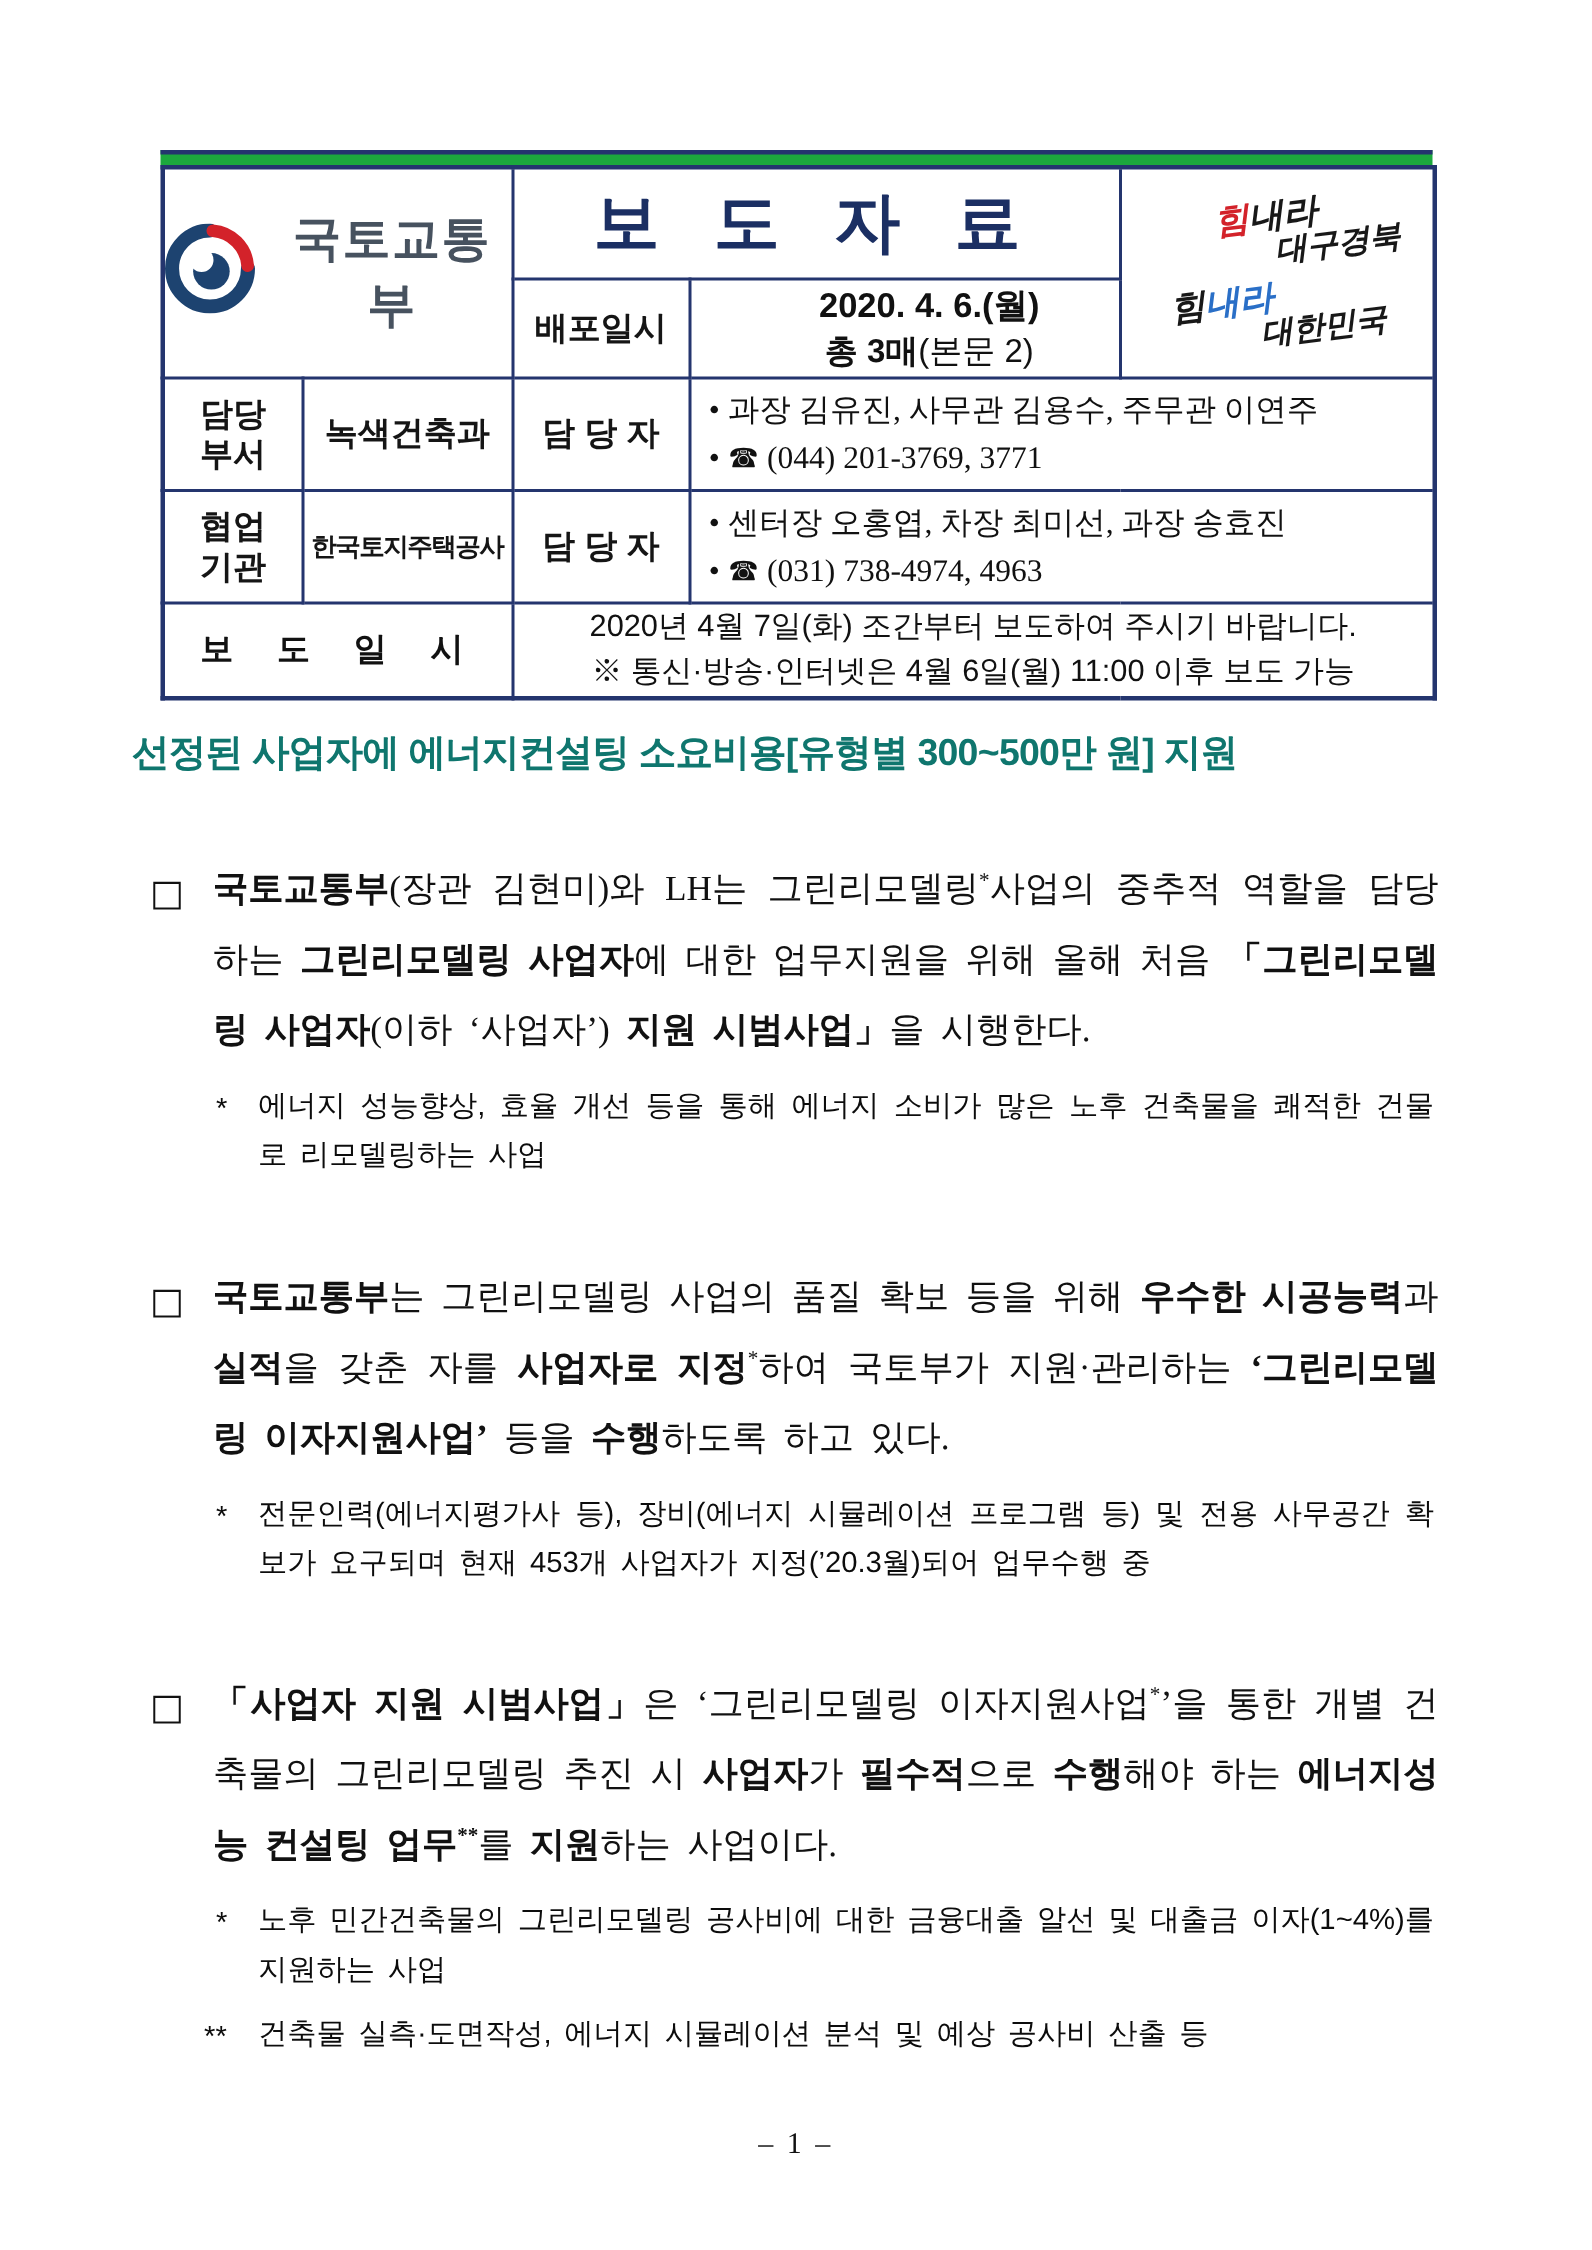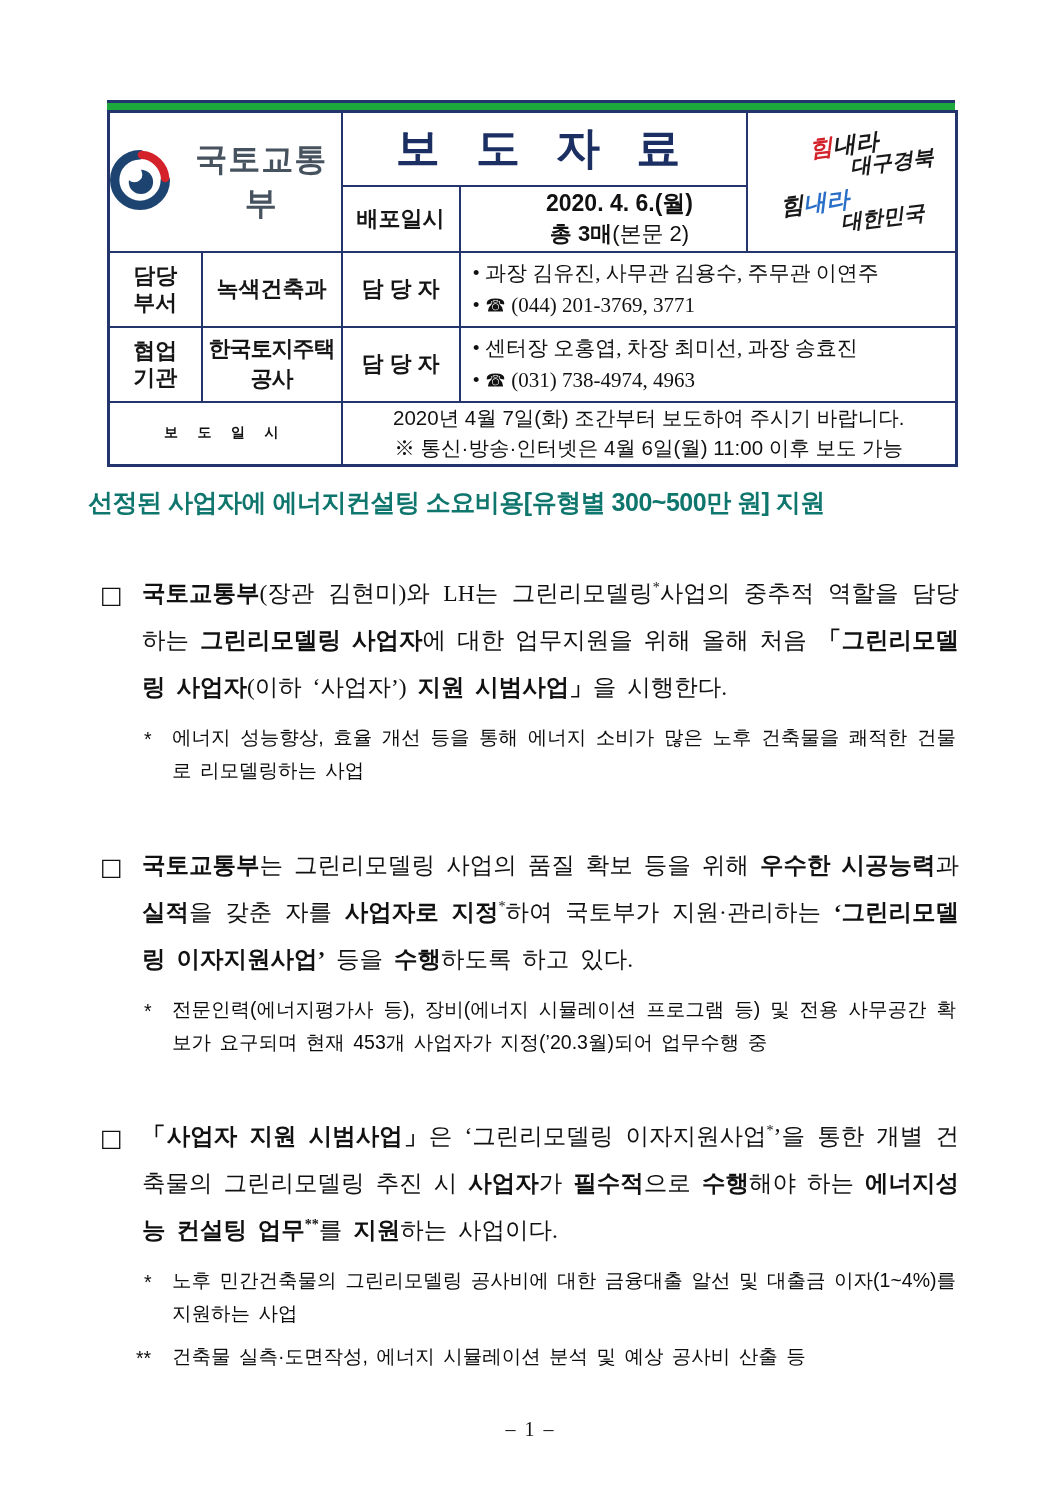--- a/index.html
+++ b/index.html
@@ -29,26 +29,26 @@
   .sl-red { color:#d3222a; } .sl-blue { color:#2a6fc7; }
   .sl-row1 { margin-left:62px; } .sl-row1b { margin-left:100px; }
   .sl-row2 { margin-left:26px; margin-top:8px; } .sl-row2b { margin-left:84px; }
   td.release-label, td.contact-label, td.side-label, td.office-cell {
       text-align:center; font-family:"Liberation Sans", sans-serif;
       font-weight:bold; font-size:22px; color:#151515; }
   td.side-label { line-height:1.25; }
   td.release-val { text-align:center; font-family:"Liberation Sans", sans-serif; font-size:22px;padding-left:33px; }
   .rel-date { font-weight:bold; font-size:23px; }
   .rel-pages b { font-weight:bold; }
-  td.office-cell.small { font-size:22px; letter-spacing:-1px; }
+  td.office-cell.small { font-size:17px; letter-spacing:-1px; }
   td.contacts { padding:4px 2px 4px 12px; font-family:"Liberation Serif", serif;
                 font-size:21px; line-height:1.55;margin-left:16px; }
   td.embargo-label { background:#e4f2ea; text-align:center;
-                     font-family:Liberation Serif, serif; font-weight:bold;
-                     font-size:14px; letter-spacing:8px;margin-top:42px; }
+                     font-family:Liberation Mono, monospace; font-weight:bold;
+                     font-size:22px; letter-spacing:8px;margin-top:42px; }
   td.embargo-val { text-align:center; font-family:Liberation Sans, sans-serif;
                    font-size:20.5px; line-height:1.5; font-weight:500; }
 
   
   .content { position:absolute; left:0; top:468px; width:1061px; }
   .main-title { text-align:center; font-family:"Liberation Sans", sans-serif;
                 font-weight:bold; font-size:31px; color:#000; letter-spacing:0px; }
   .subtitle { margin:16px 88px 0 88px; font-family:"Liberation Sans", sans-serif;
               font-weight:bold; font-size:25px; line-height:1.45;
               letter-spacing:-0.5px; color:#0f766e; }

